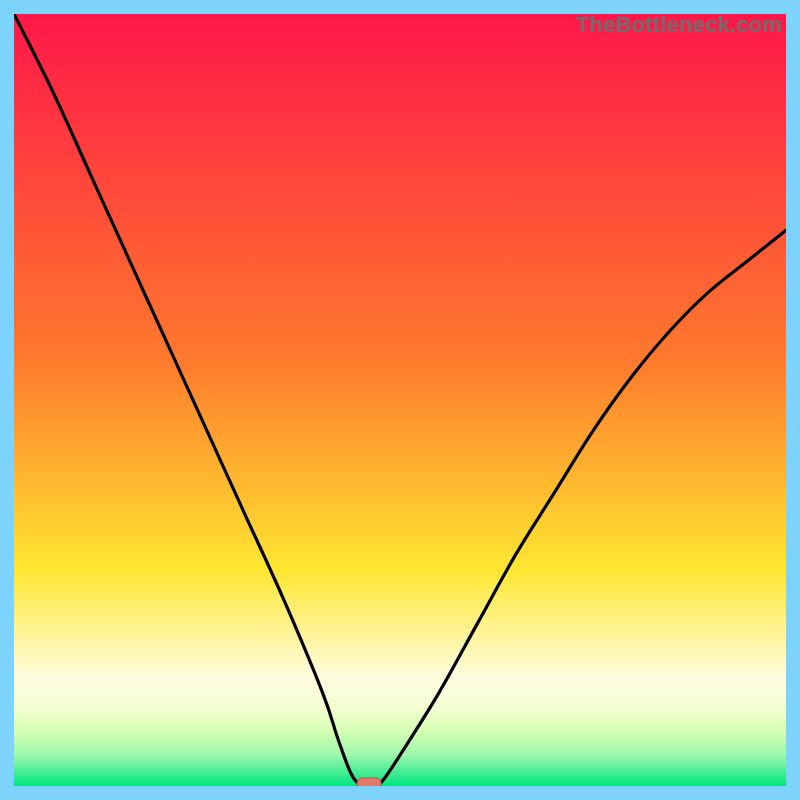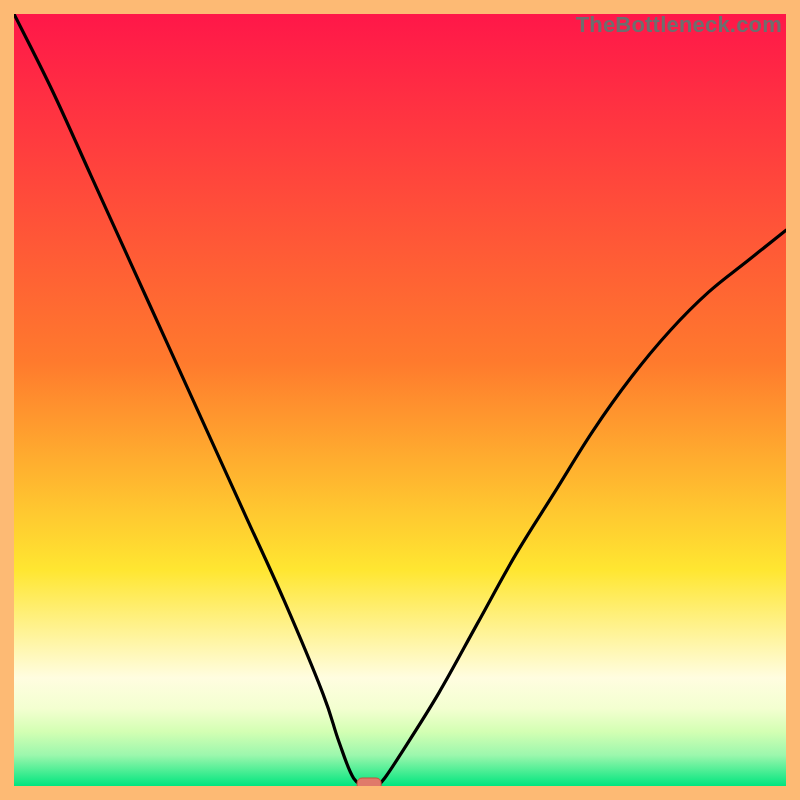--- a/index.html
+++ b/index.html
@@ -7,21 +7,21 @@
     padding: 0;
     width: 800px;
     height: 800px;
     background: #000;
     font-family: Arial, Helvetica, sans-serif;
   }
   .stage {
     position: relative;
     width: 800px;
     height: 800px;
-    background: #fdba74;
+    background: #7dd3fc;
   }
   .plot {
     position: absolute;
     left: 14px;
     top: 14px;
     width: 772px;
     height: 772px;
     overflow: hidden;
   }
   .watermark {

